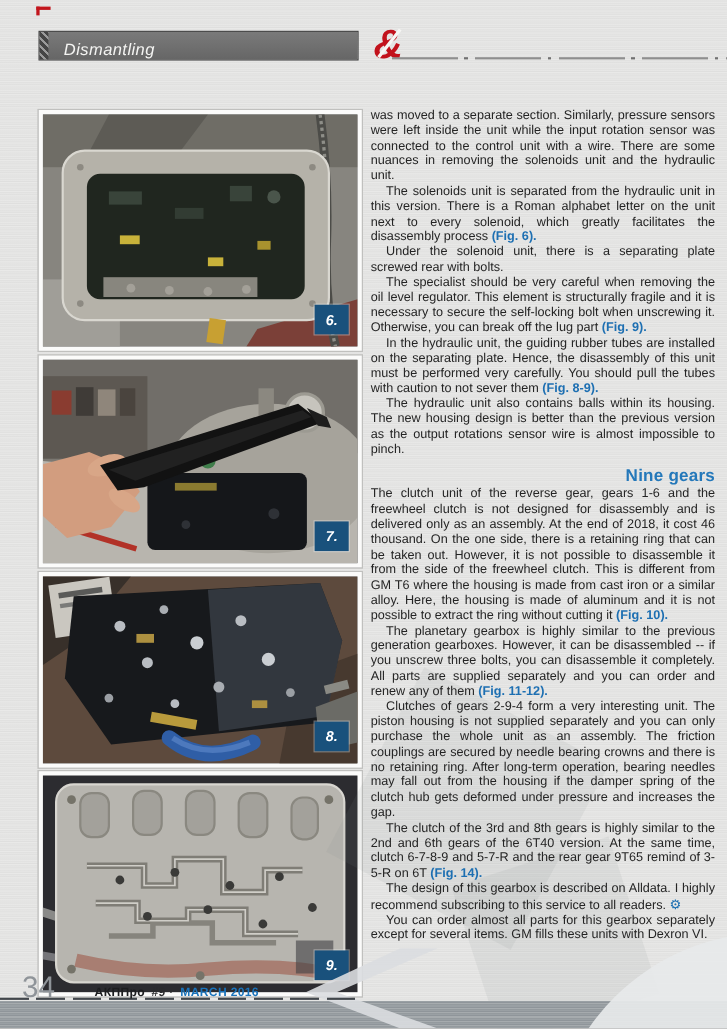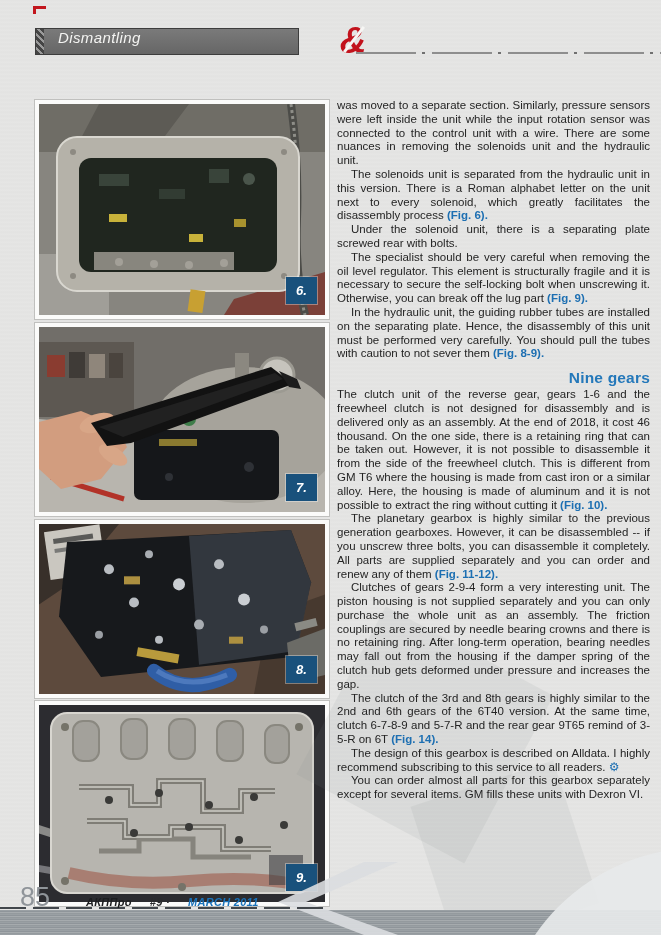--- a/index.html
+++ b/index.html
@@ -6,24 +6,24 @@
   body{font-family:"Liberation Sans",sans-serif;background:#b8b8b8;}
   .page{
     position:relative;width:661px;height:935px;margin:0 auto;overflow:hidden;
     background:
       repeating-linear-gradient(180deg,#e7e7e6 0px,#dfdfde 1px,#eaeae9 2px,#e1e1e0 3px,#e6e6e5 4px);
   }
   
   .crop-mark{position:absolute;left:33px;top:6px;width:13px;height:3px;background:#c2161d;}
   .crop-mark:after{content:"";position:absolute;left:0;top:0;width:3px;height:8px;background:#c2161d;}
   .section-bar{
-    position:absolute;left:35px;top:28px;width:264px;height:27px;
+    position:absolute;left:35px;top:28px;width:291px;height:27px;
     background:linear-gradient(180deg,#7a7a7a,#666666);
     border:1px solid #3d3d3d;box-sizing:border-box;
-    display:flex;align-items:flex-start;
+    display:flex;align-items:flex-end;
   }
   .hatch{
     position:absolute;left:0;top:0;bottom:0;width:8px;
     background:repeating-linear-gradient(45deg,#454545 0 3px,#9a9a9a 3px 5px);
   }
   .section-label{
     margin-left:22px;color:#f4f4f2;font-style:italic;font-size:15px;
     letter-spacing:.4px;
   }
   .logo{
@@ -86,22 +86,22 @@
     position:absolute;left:500px;top:848px;width:400px;height:400px;border-radius:50%;
     background:#e7e9ea;opacity:.92;z-index:3;
   }
   .wm-chevron{position:absolute;left:278px;top:862px;z-index:4;}
   .page-number{
     position:absolute;left:20px;top:884px;z-index:5;
     color:#8f9499;font-size:27px;line-height:27px;font-weight:normal;
   }
   .footer-meta{
     position:absolute;left:86px;top:896px;z-index:5;
-    font-size:11px;font-weight:bold;font-style:italic;letter-spacing:.3px;
-    display:flex;gap:18px;align-items:flex-start;
+    font-size:11px;font-weight:bold;letter-spacing:.3px;
+    display:flex;gap:6px;align-items:flex-start;
   }
   .mag-name{color:#1d1e20;}
   .mag-issue{color:#2b2c2e;}
   .mag-date{color:#1a73bb;}
 </style>
 </head>
 <body>
 
 <div class="page">
 
@@ -245,38 +245,39 @@
     </svg>
     <span class="fig-badge">9.</span>
   </figure>
 
   <div class="article">
     <p><span>was moved to a separate section.  Similarly, pressure sensors were left inside the unit while the input rotation sensor was connected to the control unit with a wire.  There are some nuances in removing the solenoids unit and the hydraulic unit.</span><span class="figref"></span></p>
     <p class="indent"><span>The solenoids unit is separated from the hydraulic unit in this version. There is a Roman alphabet letter on the unit next to every solenoid, which greatly facilitates the disassembly process </span><span class="figref">(Fig. 6).</span></p>
     <p class="indent"><span>Under the solenoid unit, there is a separating plate screwed rear with bolts.</span><span class="figref"></span></p>
     <p class="indent"><span>The specialist should be very careful when removing the oil level regulator. This element is structurally fragile and it is necessary to secure the self-locking bolt when unscrewing it. Otherwise, you can break off the lug part </span><span class="figref">(Fig. 9).</span></p>
     <p class="indent"><span>In the hydraulic unit, the guiding rubber tubes are installed on the separating plate.  Hence, the disassembly of this unit must be performed very carefully. You should pull the tubes with caution to not sever them </span><span class="figref">(Fig. 8-9).</span></p>
+    <p class="indent"><span>The hydraulic unit also contains balls within its housing. The new housing design is better than the previous version as the output rotations sensor wire is almost impossible to pinch.</span><span class="figref"></span></p>
 
     <h2 class="sub-heading">Nine gears</h2>
 
     <p><span>The clutch unit of the reverse gear, gears 1-6 and the freewheel clutch is not designed for disassembly and is delivered only as an assembly. At the end of 2018, it cost 46 thousand. On the one side, there is a retaining ring that can be taken out.  However, it is not possible to disassemble it from the side of the freewheel clutch.  This is different from GM T6 where the housing is made from cast iron or a similar alloy. Here, the housing is made of aluminum and it is not possible to extract the ring without cutting it </span><span class="figref">(Fig. 10).</span></p>
     <p class="indent"><span>The planetary gearbox is highly similar to the previous generation gearboxes. However, it can be disassembled -- if you unscrew three bolts, you can disassemble it completely. All parts are supplied separately and you can order and renew any of them </span><span class="figref">(Fig. 11-12).</span></p>
     <p class="indent"><span>Clutches of gears 2-9-4 form a very interesting unit.  The piston housing is not supplied separately and you can only purchase the whole unit as an assembly.  The friction couplings are secured by needle bearing crowns and there is no retaining ring.  After long-term operation, bearing needles may fall out from the housing if the damper spring of the clutch hub gets deformed under pressure and increases the gap.</span><span class="figref"></span></p>
     <p class="indent"><span>The clutch of the 3rd and 8th gears is highly similar to the 2nd and 6th gears of the 6T40 version.  At the same time, clutch 6-7-8-9 and 5-7-R and the rear gear 9T65 remind of 3-5-R on 6T </span><span class="figref">(Fig. 14).</span></p>
     <p class="indent"><span>The design of this gearbox is described on Alldata. I highly recommend subscribing to this service to all readers. </span><span class="gear-glyph">⚙</span></p>
     <p class="indent"><span>You can order almost all parts for this gearbox separately except for several items.  GM fills these units with Dexron VI.</span><span class="figref"></span></p>
   </div>
 
   <div class="wm-circle"></div>
   <svg class="wm-chevron" width="135" height="73">
     <polygon points="120,0 28,40 120,73 86,73 0,40 86,0" fill="#dadde0" opacity=".9"></polygon>
   </svg>
   <div class="footer-strip"></div>
   <div class="footer-dash"></div>
 
-  <div class="page-number">85</div>
+  <div class="page-number">34</div>
   <div class="footer-meta">
     <span class="mag-name">АКППро</span>
     <span class="mag-issue">#9 ·</span>
-    <span class="mag-date">MARCH 2011</span>
+    <span class="mag-date">MARCH 2016</span>
   </div>
 
 </div>
 
 </body></html>

